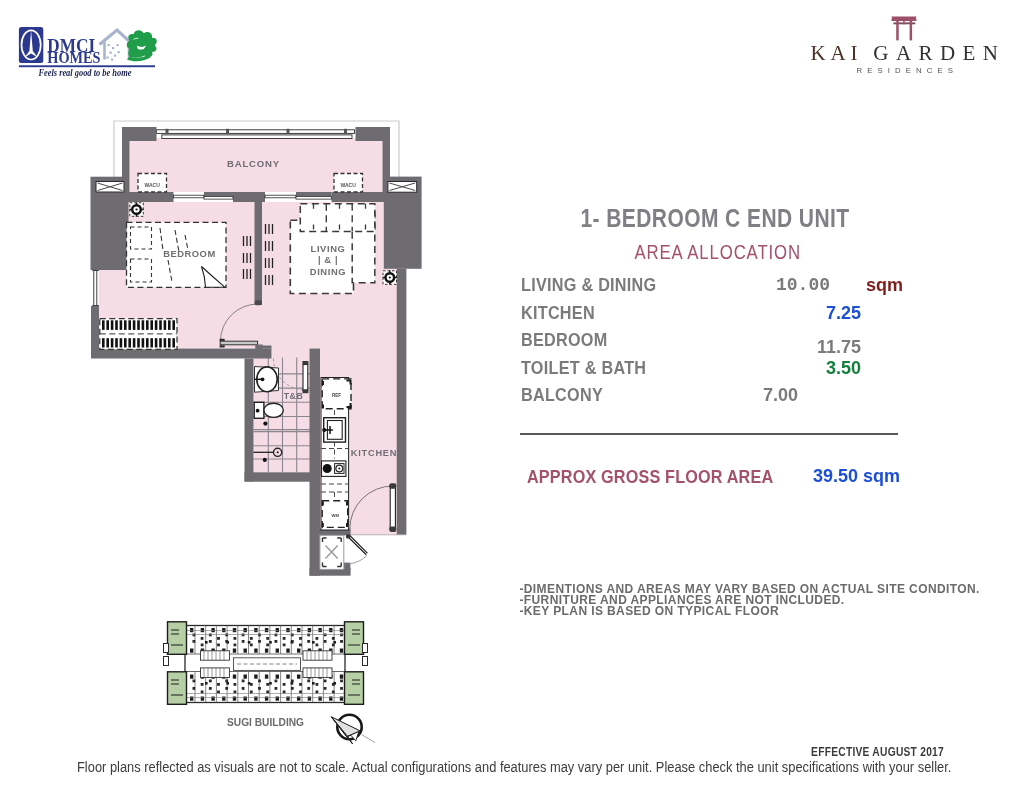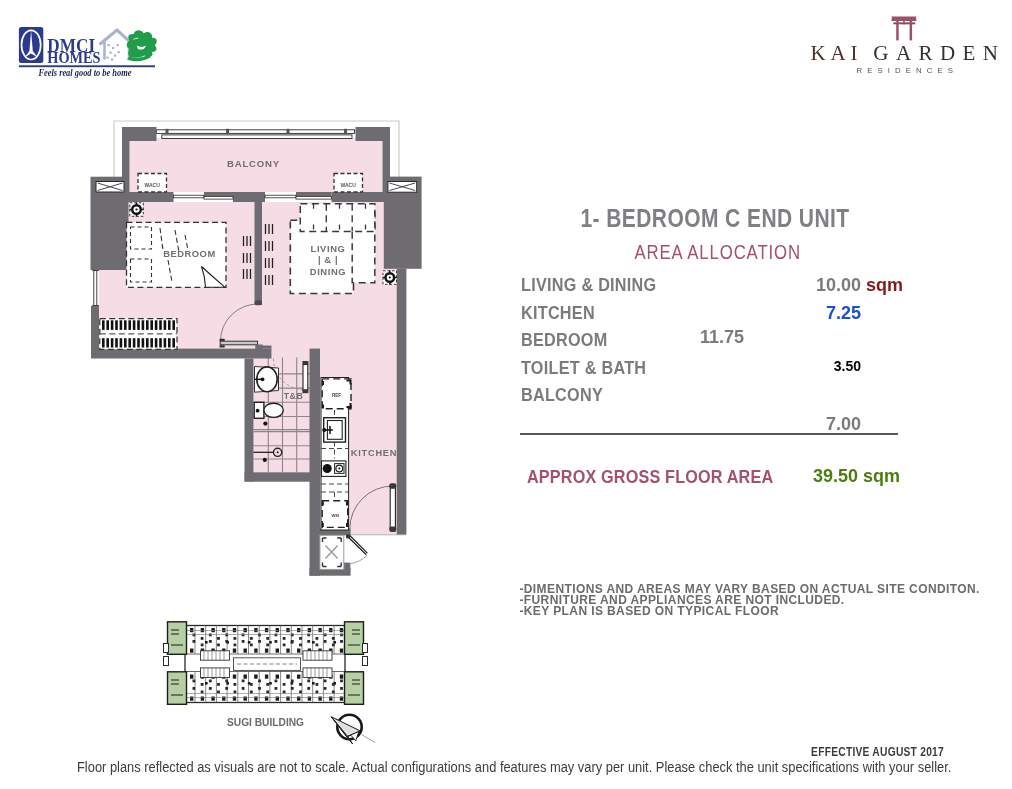--- a/index.html
+++ b/index.html
@@ -564,43 +564,43 @@
 <text x="856.6" y="72.6" font-family="Liberation Sans" font-size="7.8" fill="#55504b" textLength="96.3">RESIDENCES</text>
 </g>
 </svg>
 
 <div class="abs" style="left:480px;top:204px;width:470px;text-align:center;font-size:25px;font-weight:bold;color:#808084;letter-spacing:0.5px;transform:scaleX(0.84);transform-origin:235px 0;">1- BEDROOM C END UNIT</div>
 
 <div class="abs" style="left:483px;top:241px;width:470px;text-align:center;font-size:19.5px;color:#a4516c;letter-spacing:1px;transform:scaleX(0.86);transform-origin:233px 0;">AREA ALLOCATION</div>
 
 <div class="abs" style="left:521px;top:275px;font-size:18px;font-weight:bold;color:#7b7b7e;letter-spacing:0.3px;transform:scaleX(0.9);transform-origin:0 0;">LIVING &amp; DINING</div>
 
-<div class="abs" style="left:700px;top:275px;width:161px;text-align:right;font-size:18px;font-weight:bold;color:#7b7b7e;">10.00</div>
+<div class="abs" style="left:669px;top:275px;width:161px;text-align:right;font-size:18px;font-weight:bold;color:#7b7b7e;font-family:Liberation Mono, monospace;">10.00</div>
 
 <div class="abs" style="left:866px;top:275px;font-size:18px;font-weight:bold;color:#7f1d1d;">sqm</div>
 
 <div class="abs" style="left:521px;top:302.5px;font-size:18px;font-weight:bold;color:#7b7b7e;letter-spacing:0.3px;transform:scaleX(0.9);transform-origin:0 0;">KITCHEN</div>
 
 <div class="abs" style="left:700px;top:302.5px;width:161px;text-align:right;font-size:18px;font-weight:bold;color:#1d4ed8;">7.25</div>
 
 <div class="abs" style="left:521px;top:330px;font-size:18px;font-weight:bold;color:#7b7b7e;letter-spacing:0.3px;transform:scaleX(0.9);transform-origin:0 0;">BEDROOM</div>
 
-<div class="abs" style="left:700px;top:327px;width:161px;font-size:18px;font-weight:bold;color:#7b7b7e;">11.75</div>
+<div class="abs" style="left:700px;top:337px;width:161px;text-align:right;font-size:18px;font-weight:bold;color:#7b7b7e;">11.75</div>
 
 <div class="abs" style="left:521px;top:357.5px;font-size:18px;font-weight:bold;color:#7b7b7e;letter-spacing:0.3px;transform:scaleX(0.9);transform-origin:0 0;">TOILET &amp; BATH</div>
 
-<div class="abs" style="left:700px;top:357.5px;width:161px;text-align:right;font-size:14px;font-weight:bold;color:#000000;">3.50</div>
+<div class="abs" style="left:700px;top:357.5px;width:161px;text-align:right;font-size:18px;font-weight:bold;color:#15803d;">3.50</div>
 
 <div class="abs" style="left:521px;top:385px;font-size:18px;font-weight:bold;color:#7b7b7e;letter-spacing:0.3px;transform:scaleX(0.9);transform-origin:0 0;">BALCONY</div>
 
-<div class="abs" style="left:700px;top:385px;width:161px;text-align:right;font-size:18px;font-weight:bold;color:#7b7b7e;margin-top:29px;">7.00</div>
+<div class="abs" style="left:700px;top:385px;width:161px;text-align:center;font-size:18px;font-weight:bold;color:#7b7b7e;">7.00</div>
 
 <div class="abs" style="left:519.5px;top:432.5px;width:378px;height:2.6px;background:#58585a;"></div>
 
 <div class="abs" style="left:526.5px;top:466px;font-size:18.5px;font-weight:bold;color:#a4516c;letter-spacing:0.2px;transform:scaleX(0.875);transform-origin:0 0;">APPROX GROSS FLOOR AREA</div>
 
-<div class="abs" style="left:700px;top:466px;width:200px;text-align:right;font-size:18px;font-weight:bold;color:#4d7c0f;">39.50 sqm</div>
+<div class="abs" style="left:700px;top:466px;width:200px;text-align:right;font-size:18px;font-weight:bold;color:#1d4ed8;">39.50 sqm</div>
 
 <div class="abs" style="left:519.4px;top:584px;font-size:12px;font-weight:bold;color:#6b6b6b;letter-spacing:0.4px;line-height:10.9px;">-DIMENTIONS AND AREAS MAY VARY BASED ON ACTUAL SITE CONDITON.<br>-FURNITURE AND APPLIANCES ARE NOT INCLUDED.<br>-KEY PLAN IS BASED ON TYPICAL FLOOR</div>
 
 <div class="abs" style="left:644px;top:744.5px;width:300px;text-align:right;font-size:12.5px;font-weight:bold;color:#3b3b3b;letter-spacing:0.3px;transform:scaleX(0.82);transform-origin:300px 0;">EFFECTIVE AUGUST 2017</div>
 
 <div class="abs" style="left:77px;top:760px;font-size:13.8px;color:#3d3d3d;white-space:nowrap;transform:scaleX(0.933);transform-origin:0 0;" id="disc">Floor plans reflected as visuals are not to scale. Actual configurations and features may vary per unit. Please check the unit specifications with your seller.</div>
 
 </body></html>

